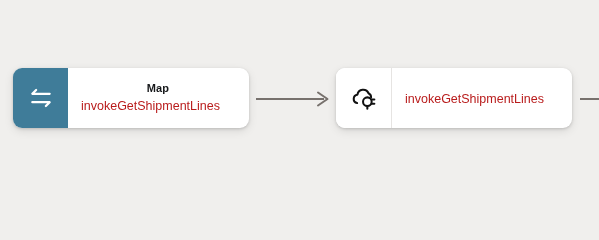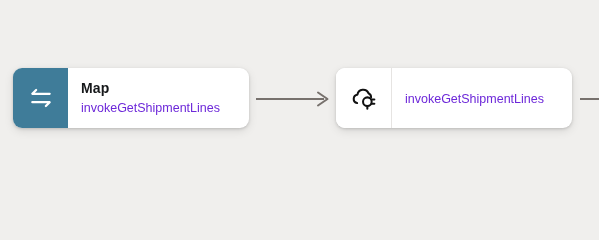--- a/index.html
+++ b/index.html
@@ -51,32 +51,33 @@
   .node-body {
     flex: 1 1 auto;
     display: flex;
     flex-direction: column;
     justify-content: center;
     padding: 0 14px 0 13px;
     min-width: 0;
   }
 
   .node-title {
-    font-size: 14px;
+    font-size: 11px;
     font-weight: bold;
     color: #16181a;
     line-height: 1.25;
     letter-spacing: 0.1px;
     white-space: nowrap;
+    text-align: center;
   }
 
   .node-subtitle {
     font-size: 12.5px;
     font-weight: normal;
-    color: #6d28d9;
+    color: #b91c1c;
     line-height: 1.3;
     margin-top: 2px;
     white-space: nowrap;
   }
 
   
   #node-map {
     left: 13px;
     top: 68px;
     width: 236px;

